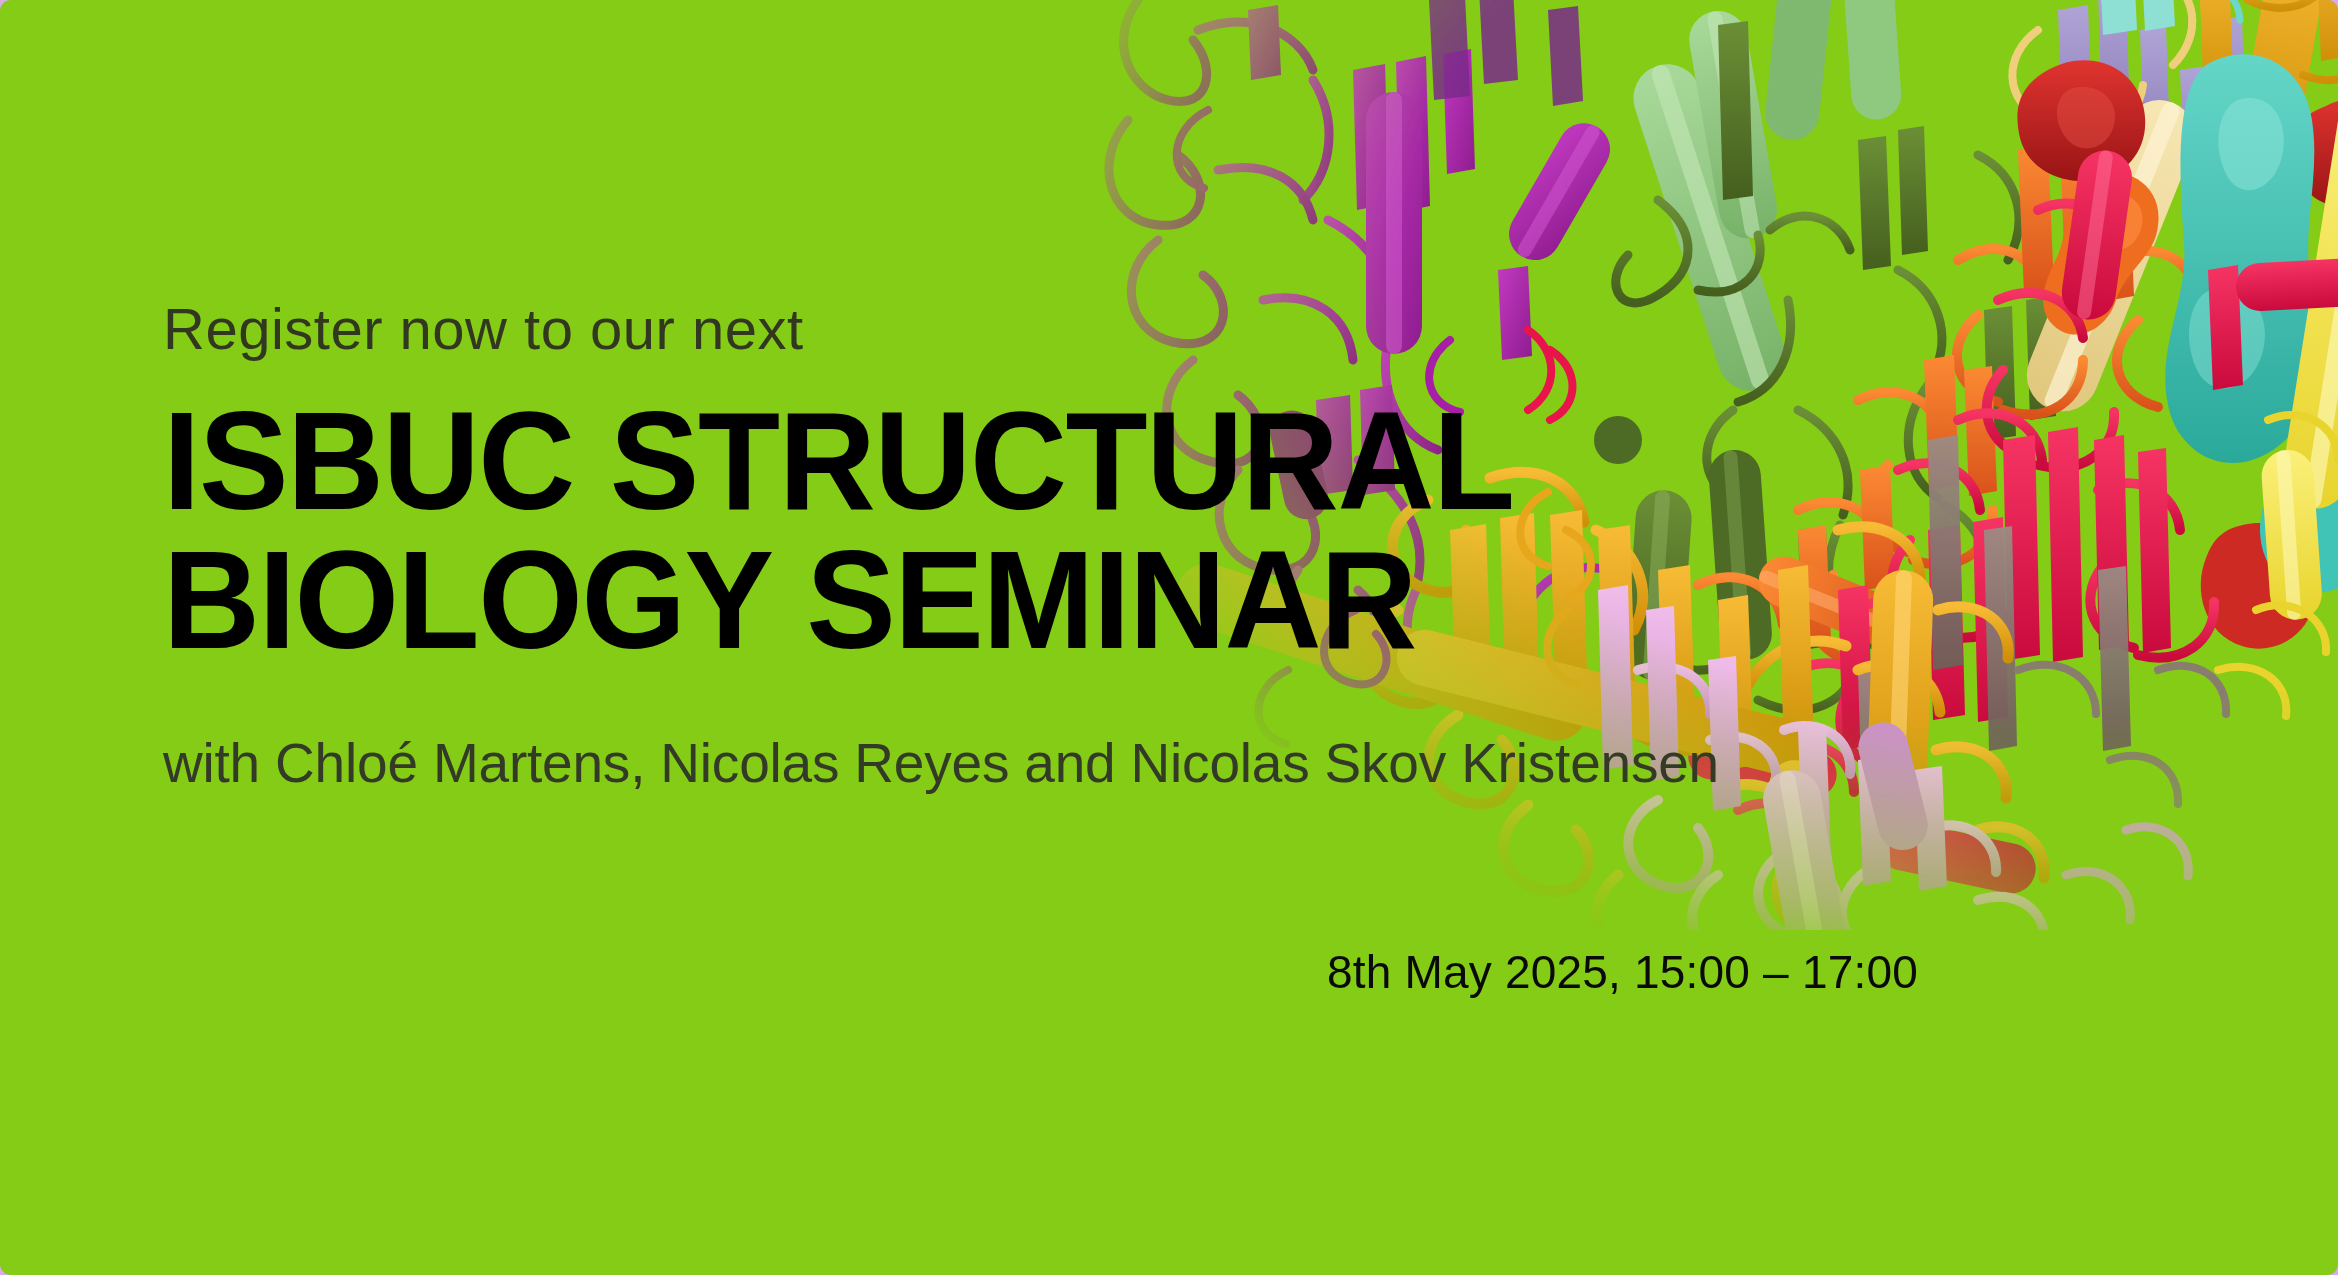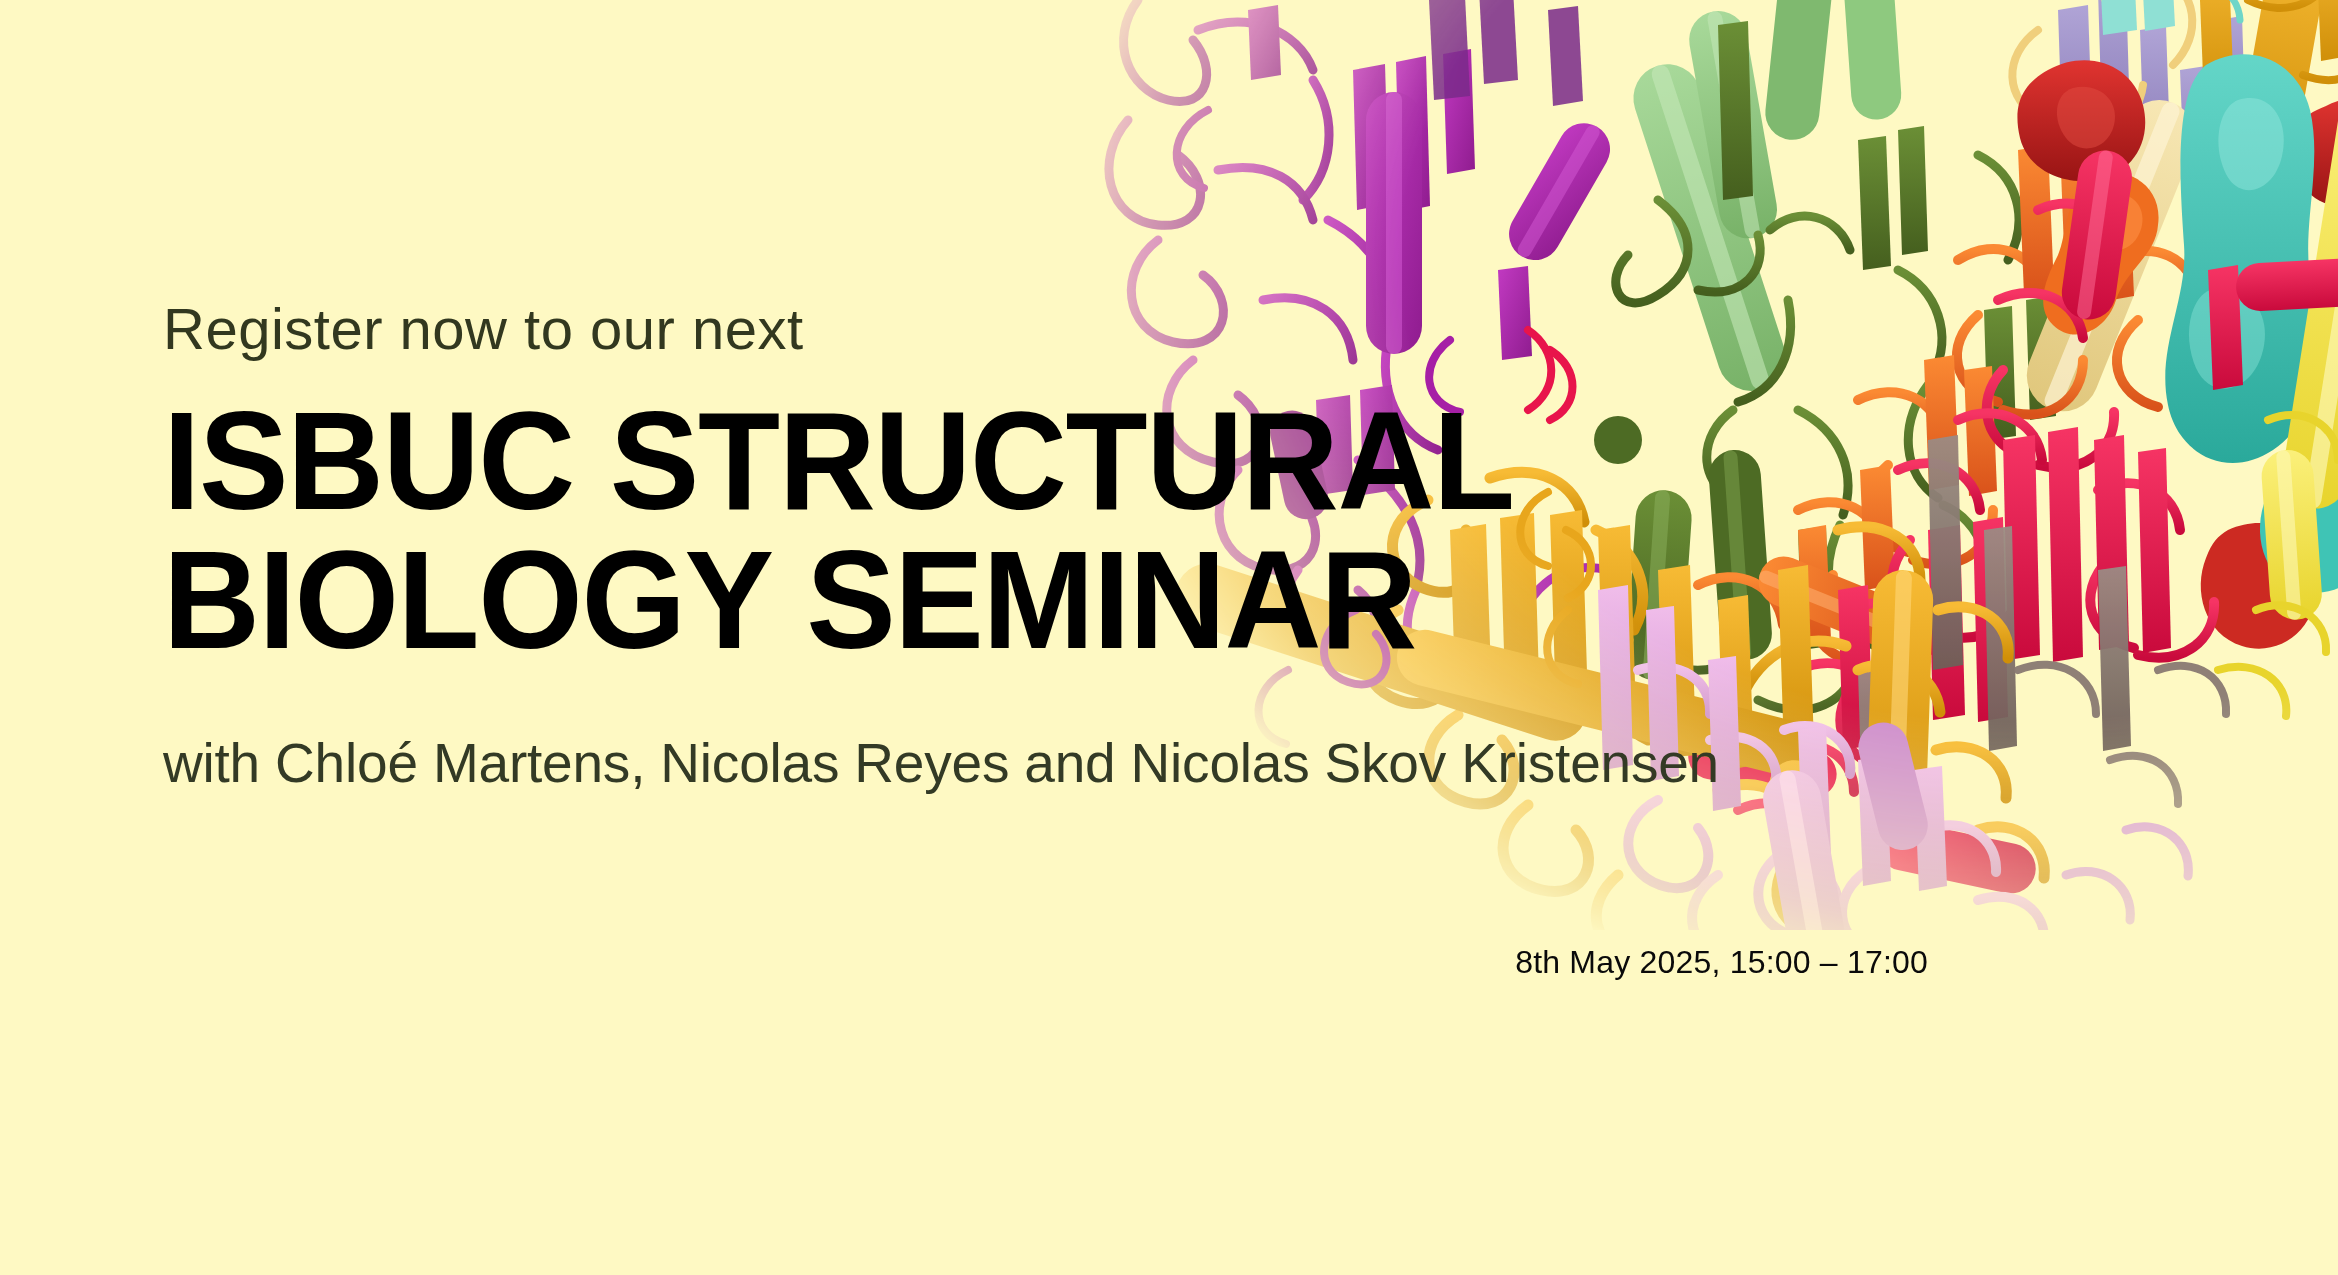--- a/index.html
+++ b/index.html
@@ -53,34 +53,34 @@
     font-size:55px;
     font-weight:300;
     color:#333a25;
     line-height:1.1;
     white-space:nowrap;
     letter-spacing:-.2px;
   }
   .speakers b{font-weight:normal;}
 
   .details{
-    position:absolute;left:16px;top:640px;width:1749px;
+    position:absolute;left:6px;top:640px;width:1749px;
     text-align:right;
     color:#0a0a0a;
-    font-size:32px;
+    font-size:46px;
     font-weight:300;
     line-height:1.42;
     letter-spacing:.2px;
   }
   .details div{white-space:nowrap;}
 </style>
 </head>
 <body style="background: rgb(217, 171, 233);">
 
-<div id="poster" style="background: #fef9c3;">
+<div id="poster" style="background: #84cc16; border-radius: 11px;">
 
   <div id="structure">
     <svg viewBox="0 0 1280 960" xmlns="http://www.w3.org/2000/svg" aria-hidden="true">
       <defs>
         <linearGradient id="gMag" x1="0" y1="0" x2="1" y2="1">
           <stop offset="0" stop-color="#c23ac2"></stop>
             <stop offset="1" stop-color="#8f1c8f"></stop>
         </linearGradient>
         <linearGradient id="gLGrn" x1="0" y1="0" x2="0" y2="1">
           <stop offset="0" stop-color="#a8d99a"></stop>

